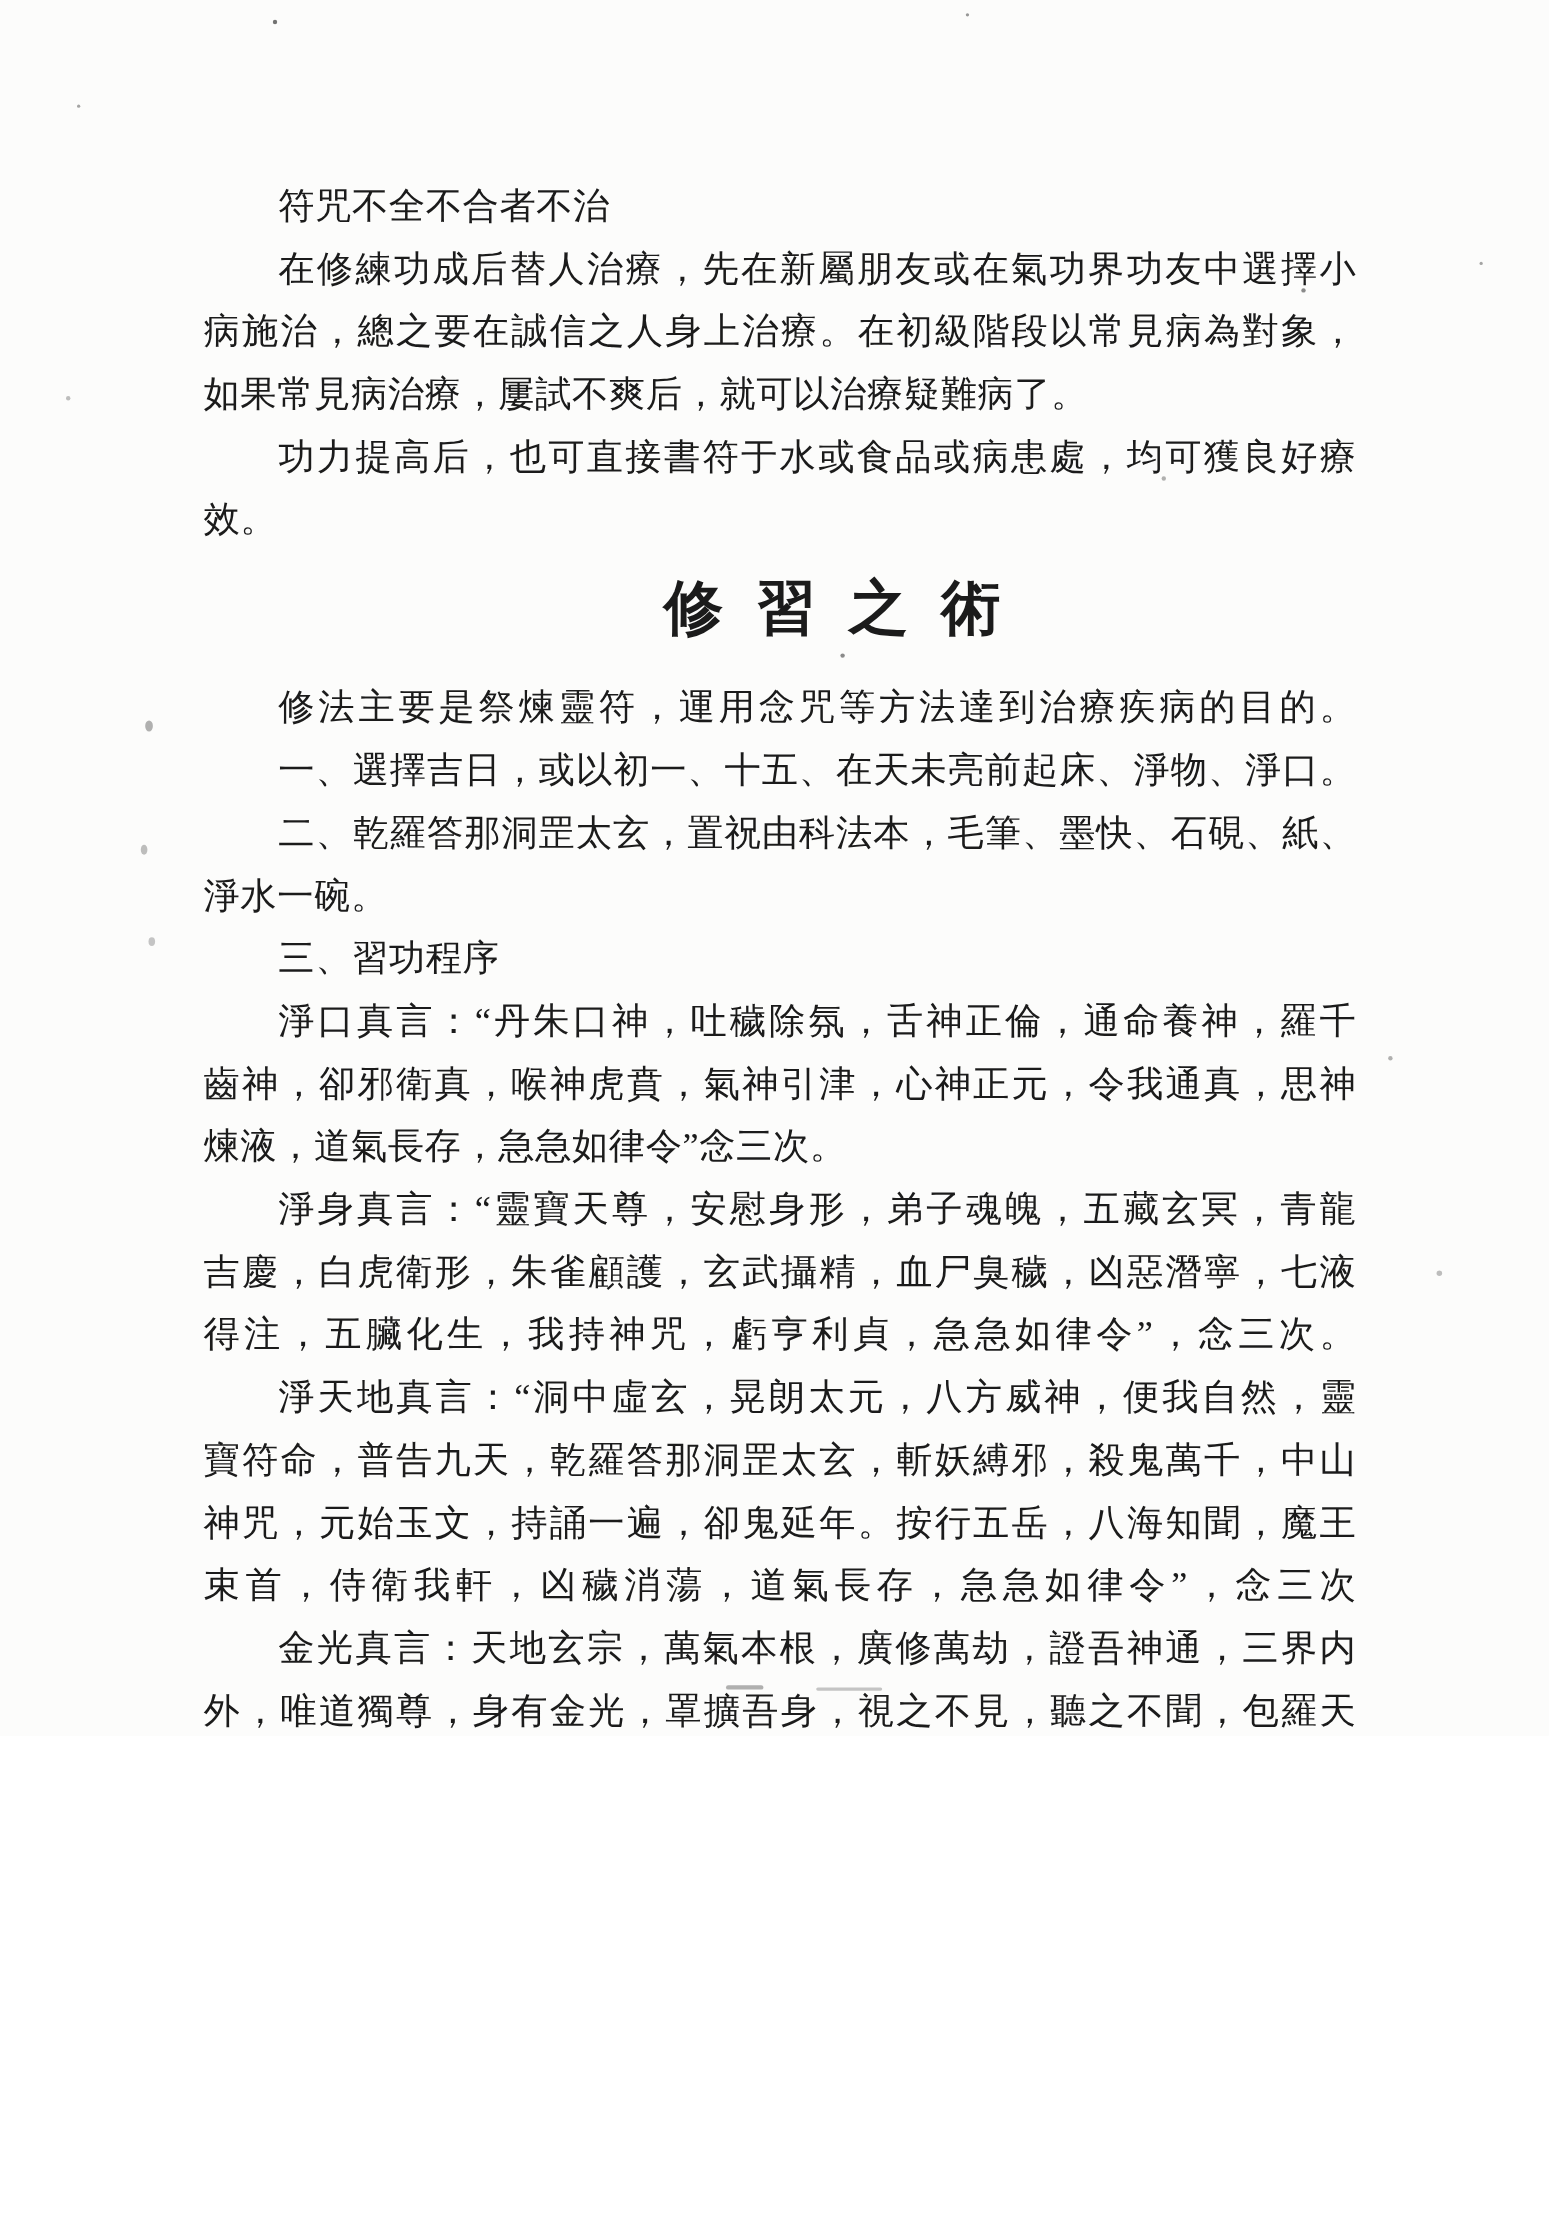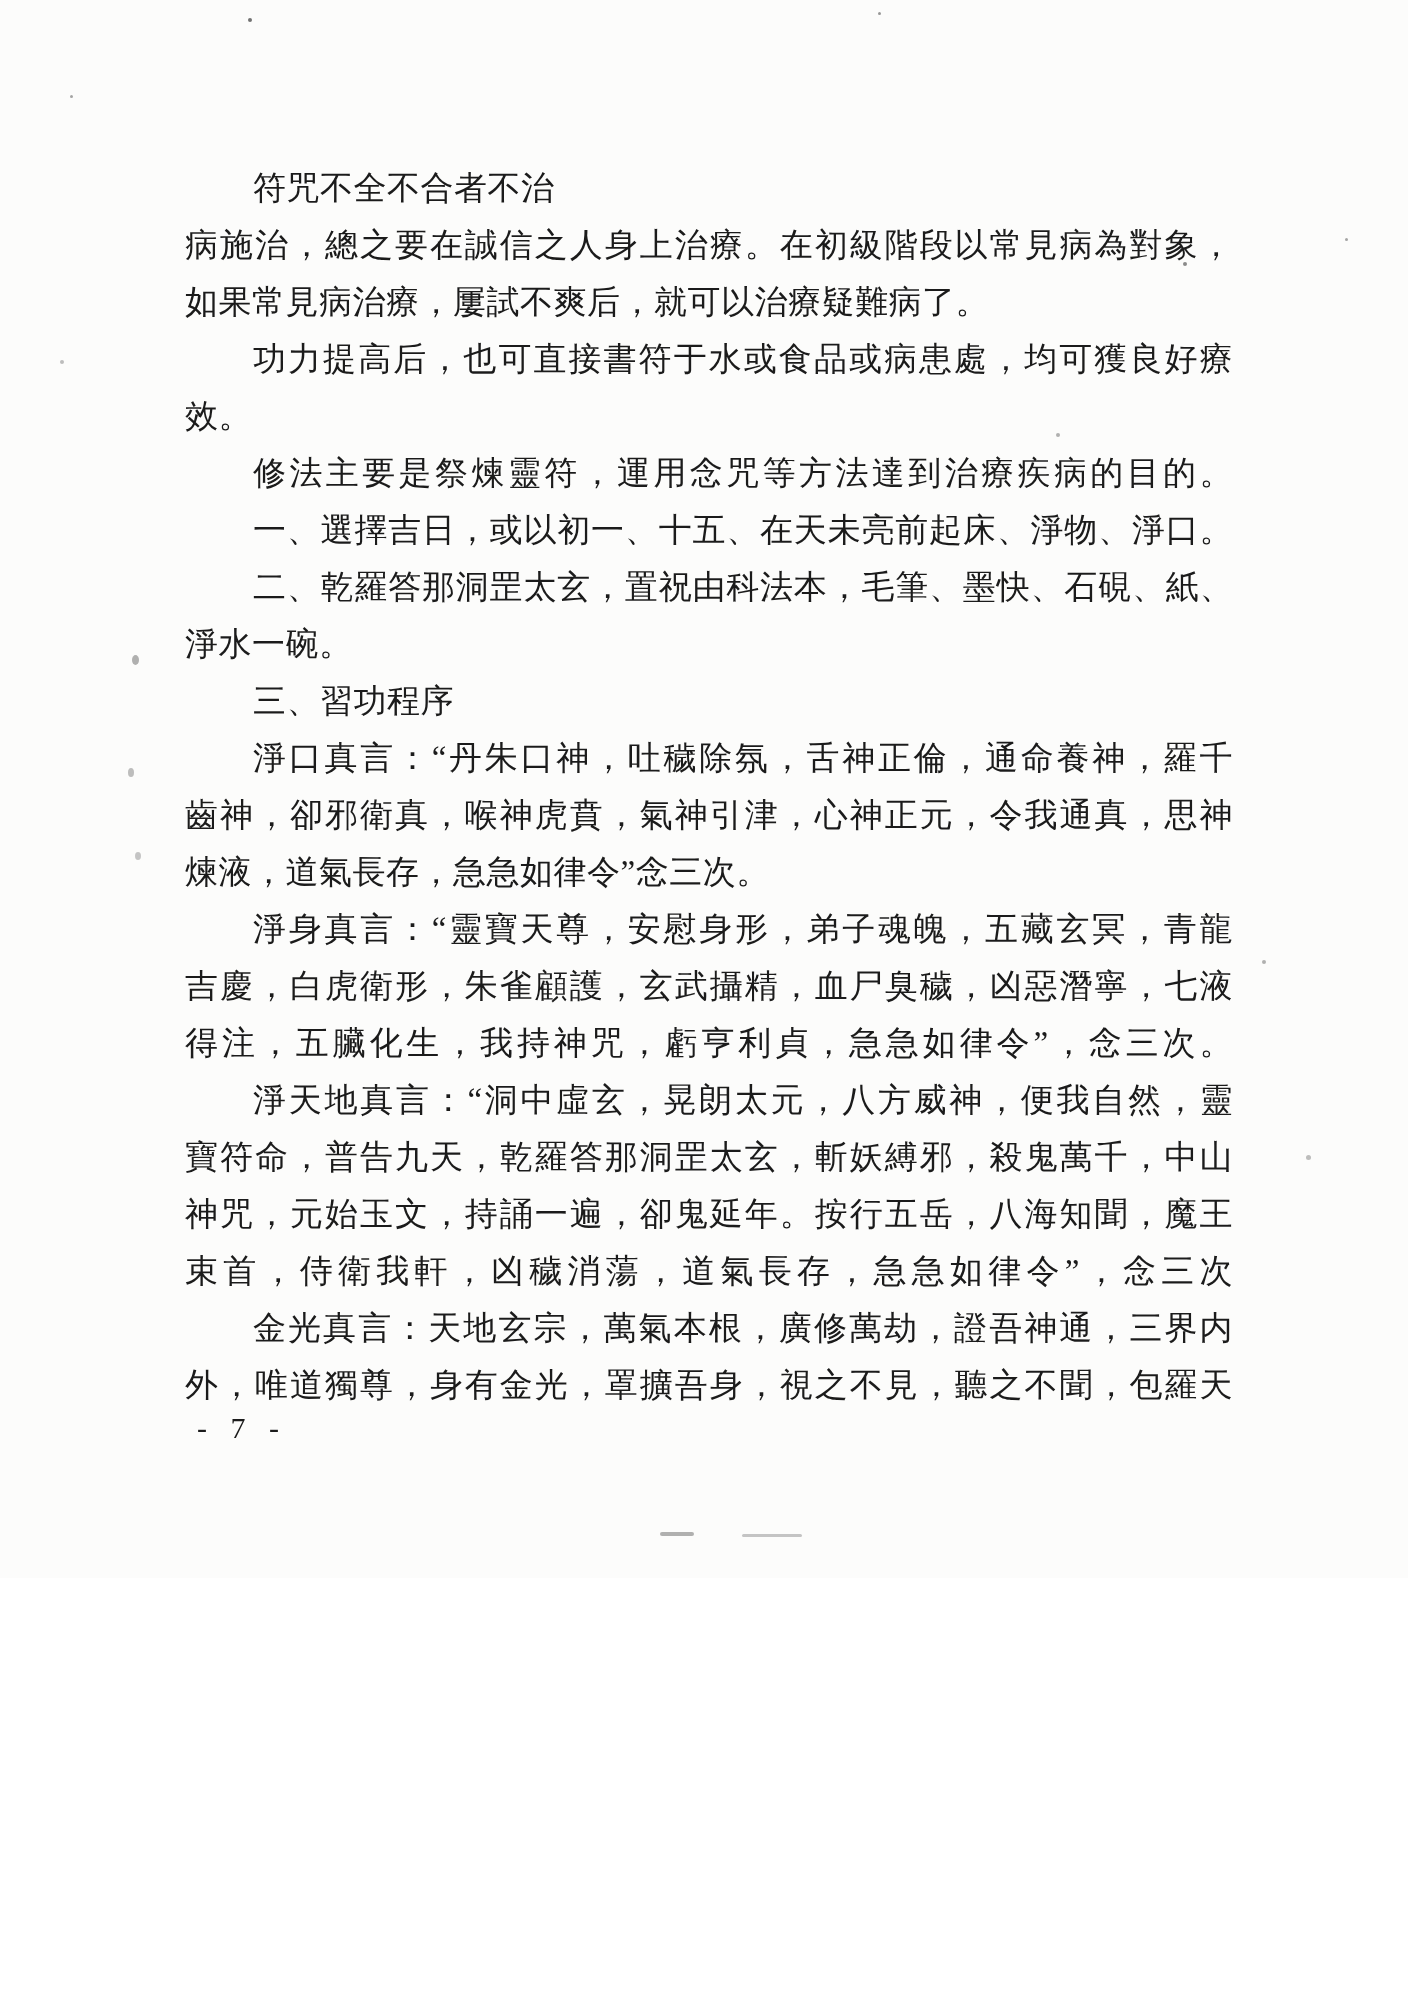--- a/index.html
+++ b/index.html
@@ -76,25 +76,27 @@
   }
   .speck{position:absolute;border-radius:50%;display:block;}
 </style>
 </head>
 <body>
 
 <div class="page">
 
   <div class="content">
     <div class="line ind">符咒不全不合者不治</div>
+    <div class="line ind full">在修練功成后替人治療，先在新屬朋友或在氣功界功友中選擇小</div>
     <div class="line full">病施治，總之要在誠信之人身上治療。在初級階段以常見病為對象，</div>
     <div class="line">如果常見病治療，屢試不爽后，就可以治療疑難病了。</div>
     <div class="line ind full">功力提高后，也可直接書符于水或食品或病患處，均可獲良好療</div>
     <div class="line">效。</div>
 
+    <div class="doc-title">修習之術</div>
 
     <div class="line ind full">修法主要是祭煉靈符，運用念咒等方法達到治療疾病的目的。</div>
     <div class="line ind full">一、選擇吉日，或以初一、十五、在天未亮前起床、淨物、淨口。</div>
     <div class="line ind full">二、乾羅答那洞罡太玄，置祝由科法本，毛筆、墨快、石硯、紙、</div>
     <div class="line">淨水一碗。</div>
     <div class="line ind">三、習功程序</div>
     <div class="line ind full">淨口真言：“丹朱口神，吐穢除氛，舌神正倫，通命養神，羅千</div>
     <div class="line full">齒神，卻邪衛真，喉神虎賁，氣神引津，心神正元，令我通真，思神</div>
     <div class="line">煉液，道氣長存，急急如律令”念三次。</div>
     <div class="line ind full">淨身真言：“靈寶天尊，安慰身形，弟子魂魄，五藏玄冥，青龍</div>

